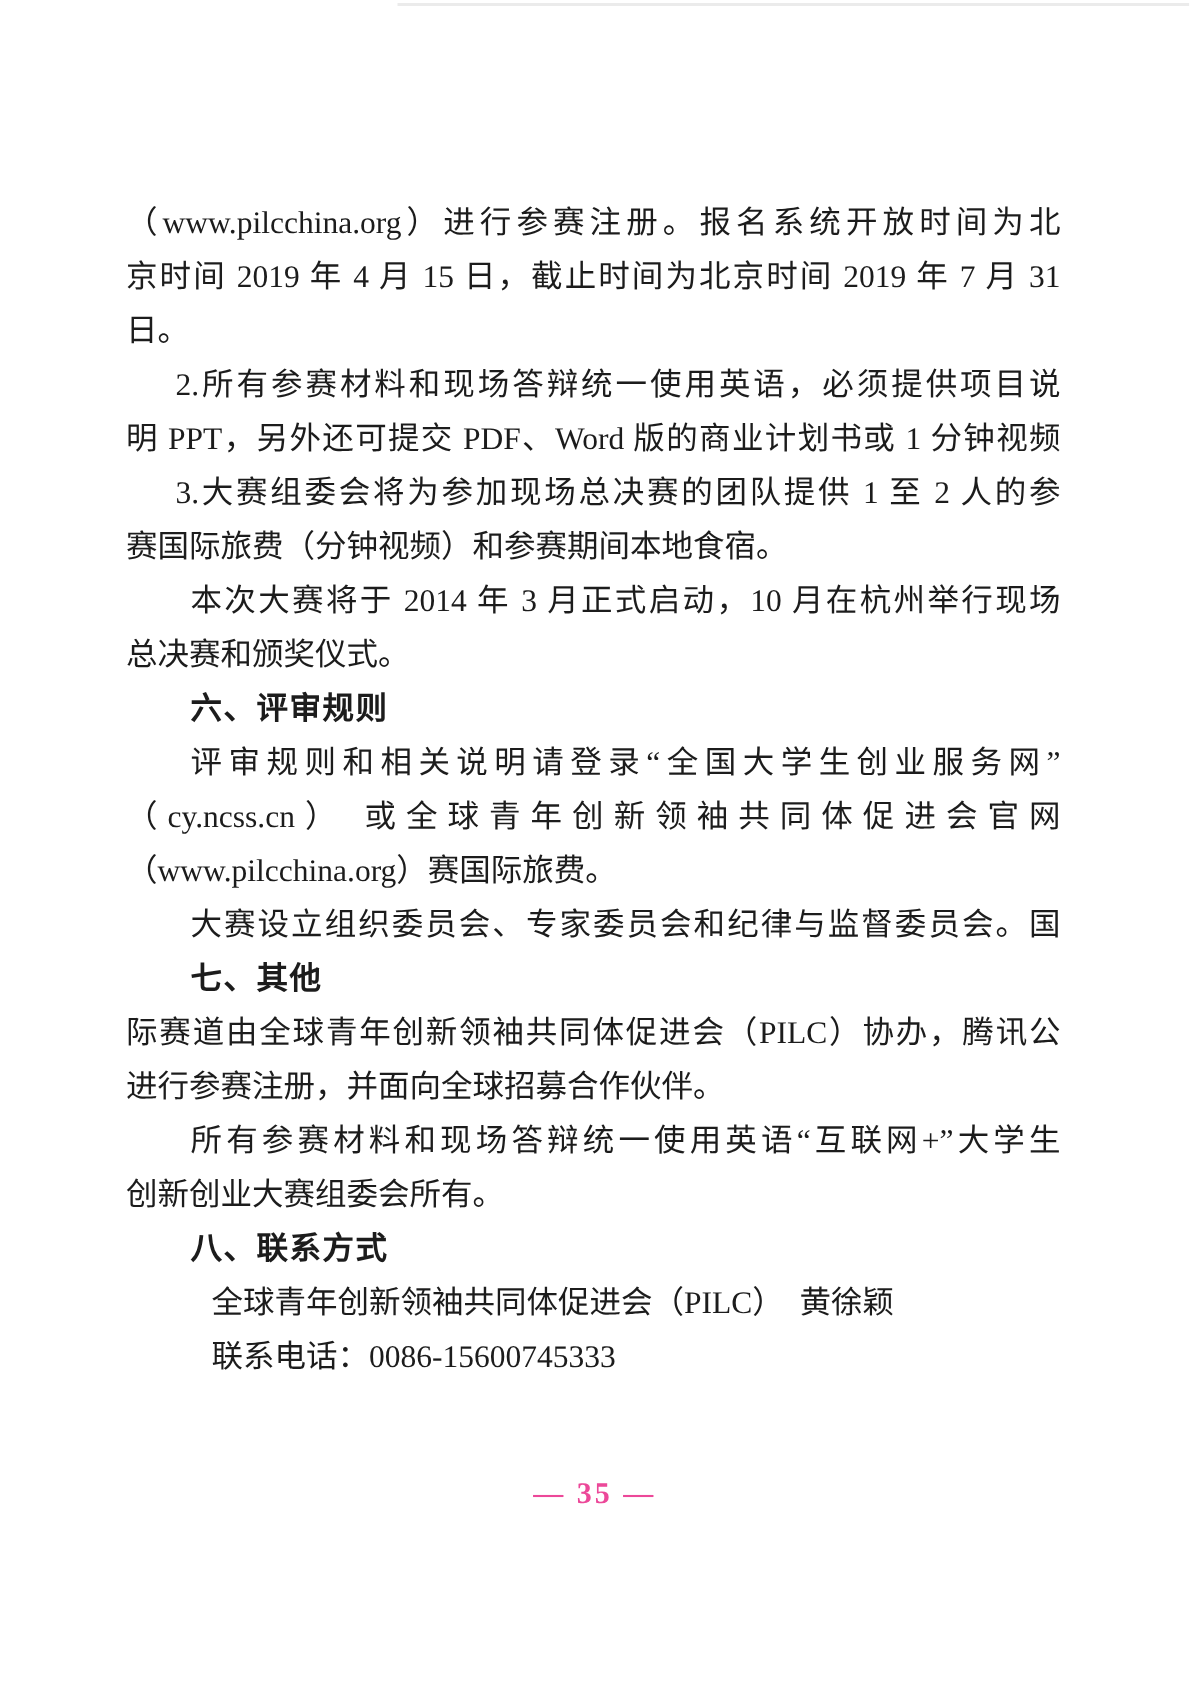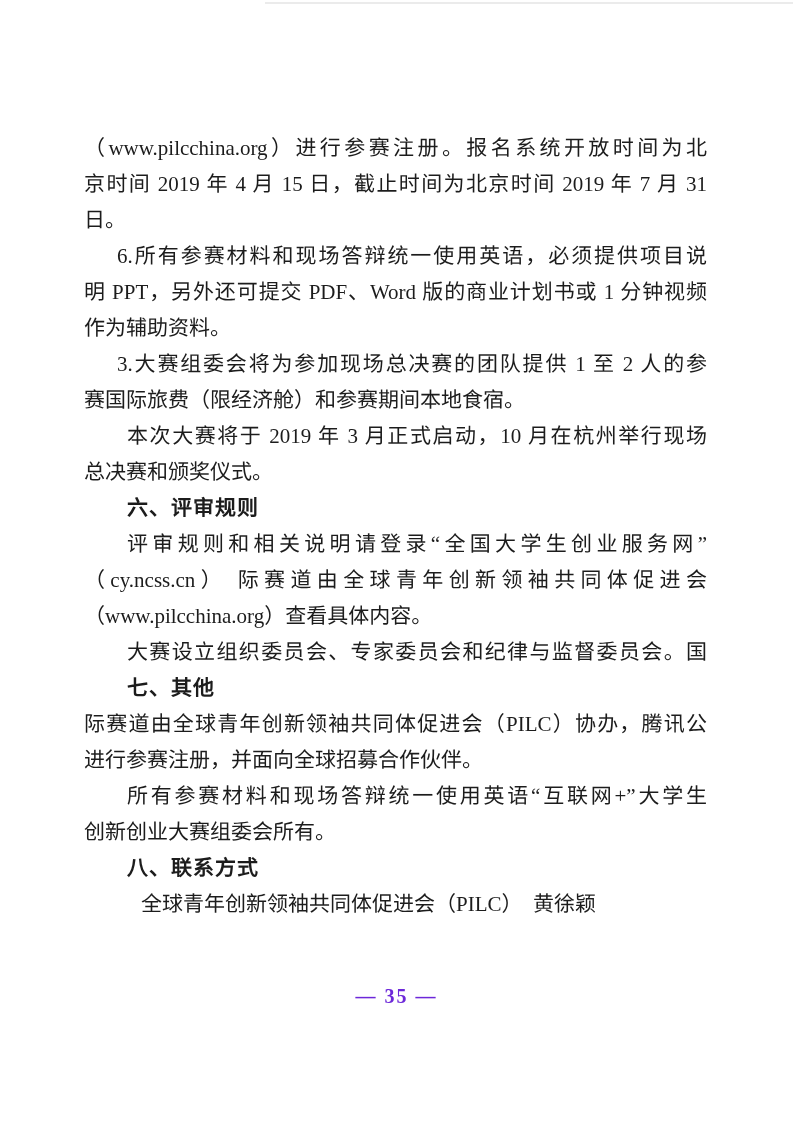--- a/index.html
+++ b/index.html
@@ -55,50 +55,50 @@
   .footer {
     position: absolute;
     top: 985px;
     left: 0;
     width: 100%;
     text-align: center;
     font-family: "Liberation Serif", serif;
     font-weight: 700;
     font-size: 20px;
     letter-spacing: 2px;
-    color: #6d28d9;
+    color: #ec4899;
   }
 </style>
 </head>
 <body>
 
 <div class="page">
   <div class="scan-edge"></div>
 
   <div class="doc-body" id="doc-body">
       <div class="line body ind-none fill">（www.pilcchina.org）进行参赛注册。报名系统开放时间为北</div>
       <div class="line body ind-none fill">京时间 2019 年 4 月 15 日，截止时间为北京时间 2019 年 7 月 31</div>
       <div class="line body ind-none">日。</div>
-      <div class="line body ind-num fill">6.所有参赛材料和现场答辩统一使用英语，必须提供项目说</div>
+      <div class="line body ind-num fill">2.所有参赛材料和现场答辩统一使用英语，必须提供项目说</div>
       <div class="line body ind-none fill">明 PPT，另外还可提交 PDF、Word 版的商业计划书或 1 分钟视频</div>
-      <div class="line body ind-none">作为辅助资料。</div>
       <div class="line body ind-num fill">3.大赛组委会将为参加现场总决赛的团队提供 1 至 2 人的参</div>
-      <div class="line body ind-none">赛国际旅费（限经济舱）和参赛期间本地食宿。</div>
-      <div class="line body ind-std fill">本次大赛将于 2019 年 3 月正式启动，10 月在杭州举行现场</div>
+      <div class="line body ind-none">赛国际旅费（分钟视频）和参赛期间本地食宿。</div>
+      <div class="line body ind-std fill">本次大赛将于 2014 年 3 月正式启动，10 月在杭州举行现场</div>
       <div class="line body ind-none">总决赛和颁奖仪式。</div>
       <div class="line heading ind-std">六、评审规则</div>
       <div class="line body ind-std fill">评审规则和相关说明请登录“全国大学生创业服务网”</div>
-      <div class="line body ind-none fill">（cy.ncss.cn） 际赛道由全球青年创新领袖共同体促进会</div>
-      <div class="line body ind-none">（www.pilcchina.org）查看具体内容。</div>
+      <div class="line body ind-none fill">（cy.ncss.cn） 或全球青年创新领袖共同体促进会官网</div>
+      <div class="line body ind-none">（www.pilcchina.org）赛国际旅费。</div>
       <div class="line body ind-std fill">大赛设立组织委员会、专家委员会和纪律与监督委员会。国</div>
       <div class="line heading ind-std">七、其他</div>
       <div class="line body ind-none fill">际赛道由全球青年创新领袖共同体促进会（PILC）协办，腾讯公</div>
       <div class="line body ind-none">进行参赛注册，并面向全球招募合作伙伴。</div>
       <div class="line body ind-std fill">所有参赛材料和现场答辩统一使用英语“互联网+”大学生</div>
       <div class="line body ind-none">创新创业大赛组委会所有。</div>
       <div class="line heading ind-std">八、联系方式</div>
       <div class="line body ind-wide">全球青年创新领袖共同体促进会（PILC）　黄徐颖</div>
+      <div class="line body ind-wide">联系电话：0086-15600745333</div>
     </div>
 
   <div class="footer">
     <span>— 35 —</span>
   </div>
 </div>
 
 </body></html>

